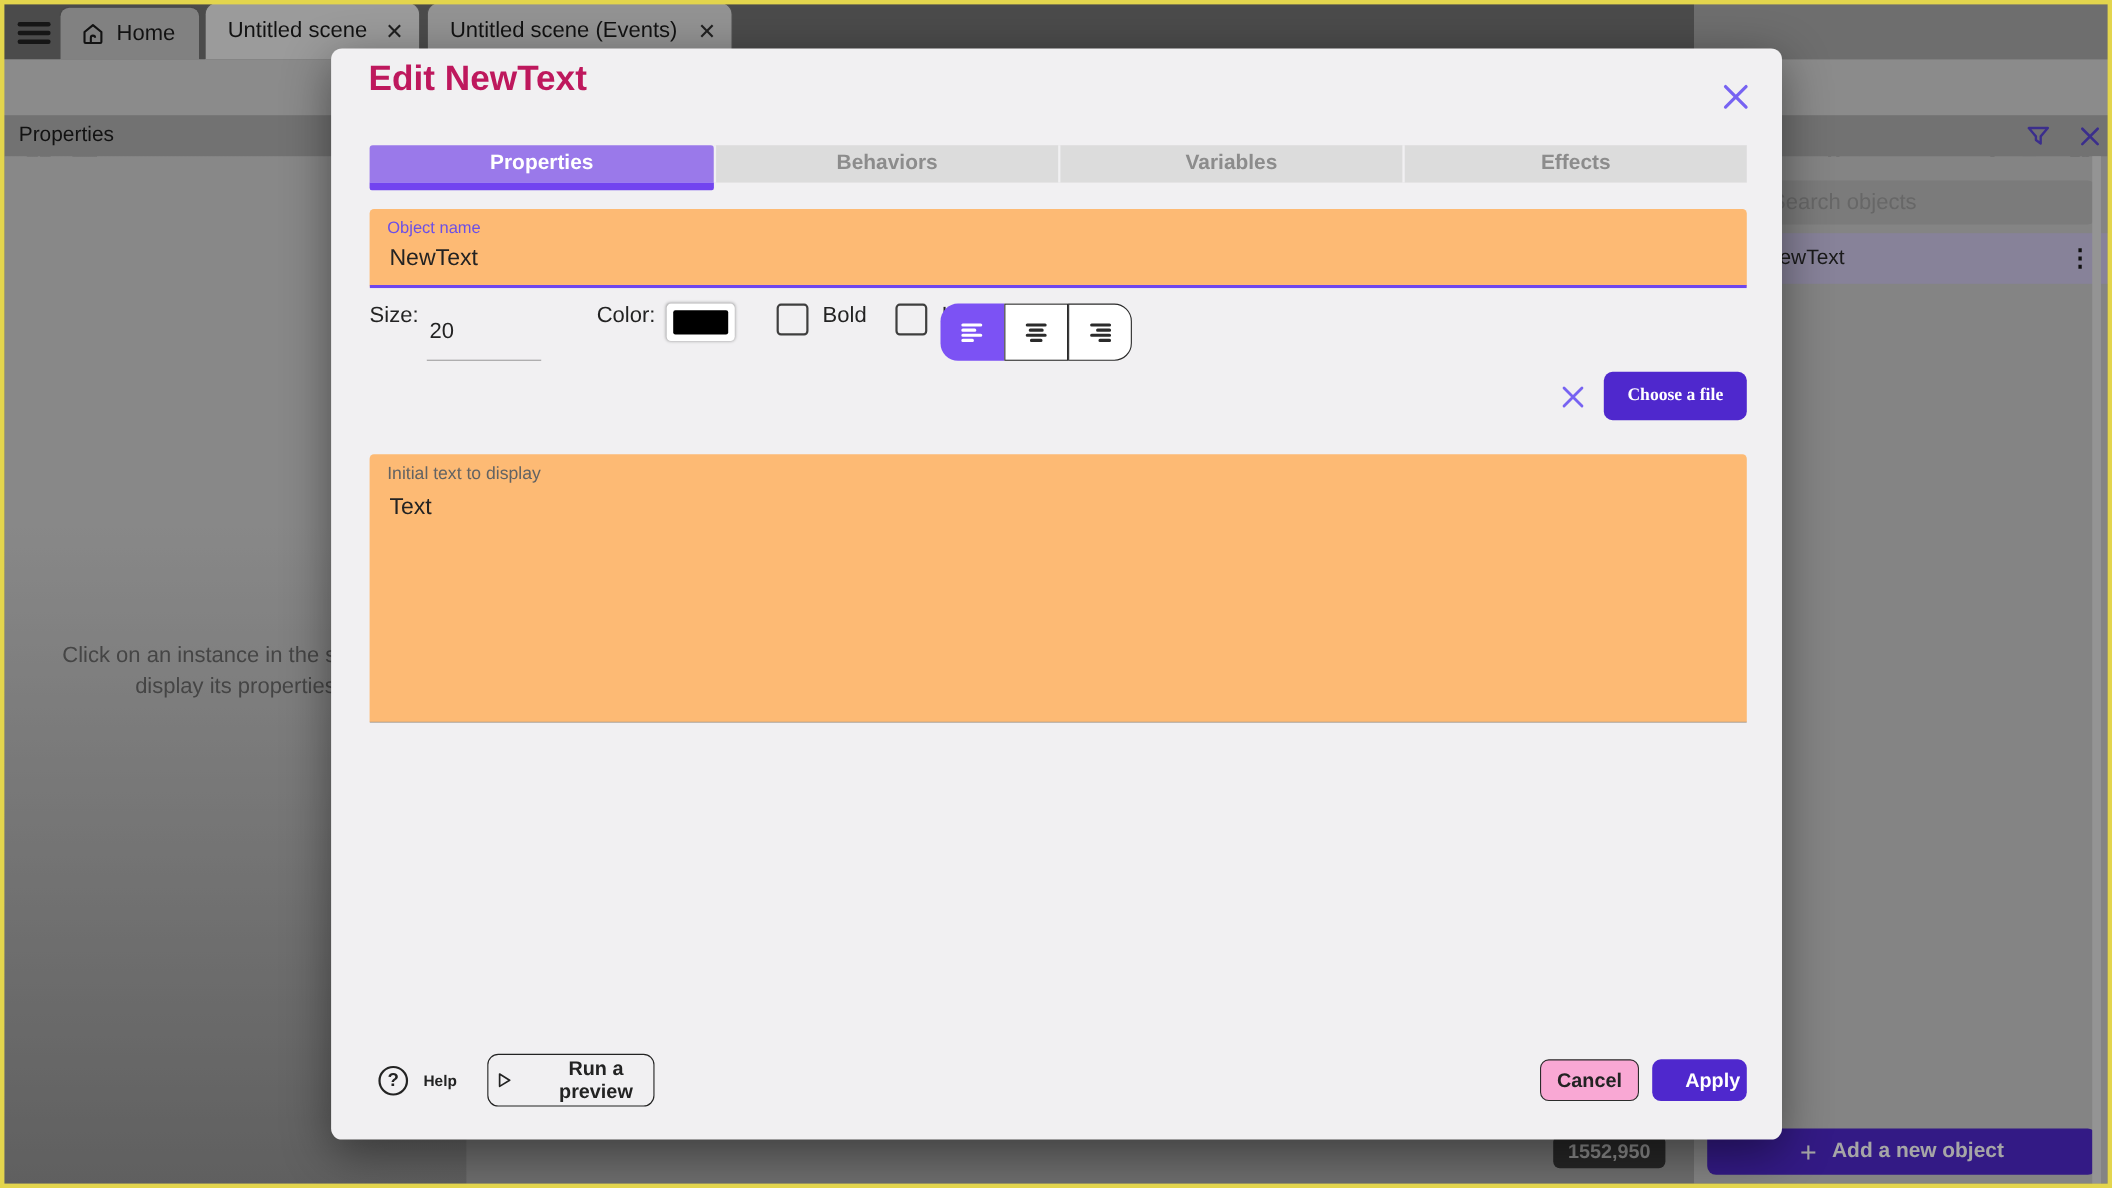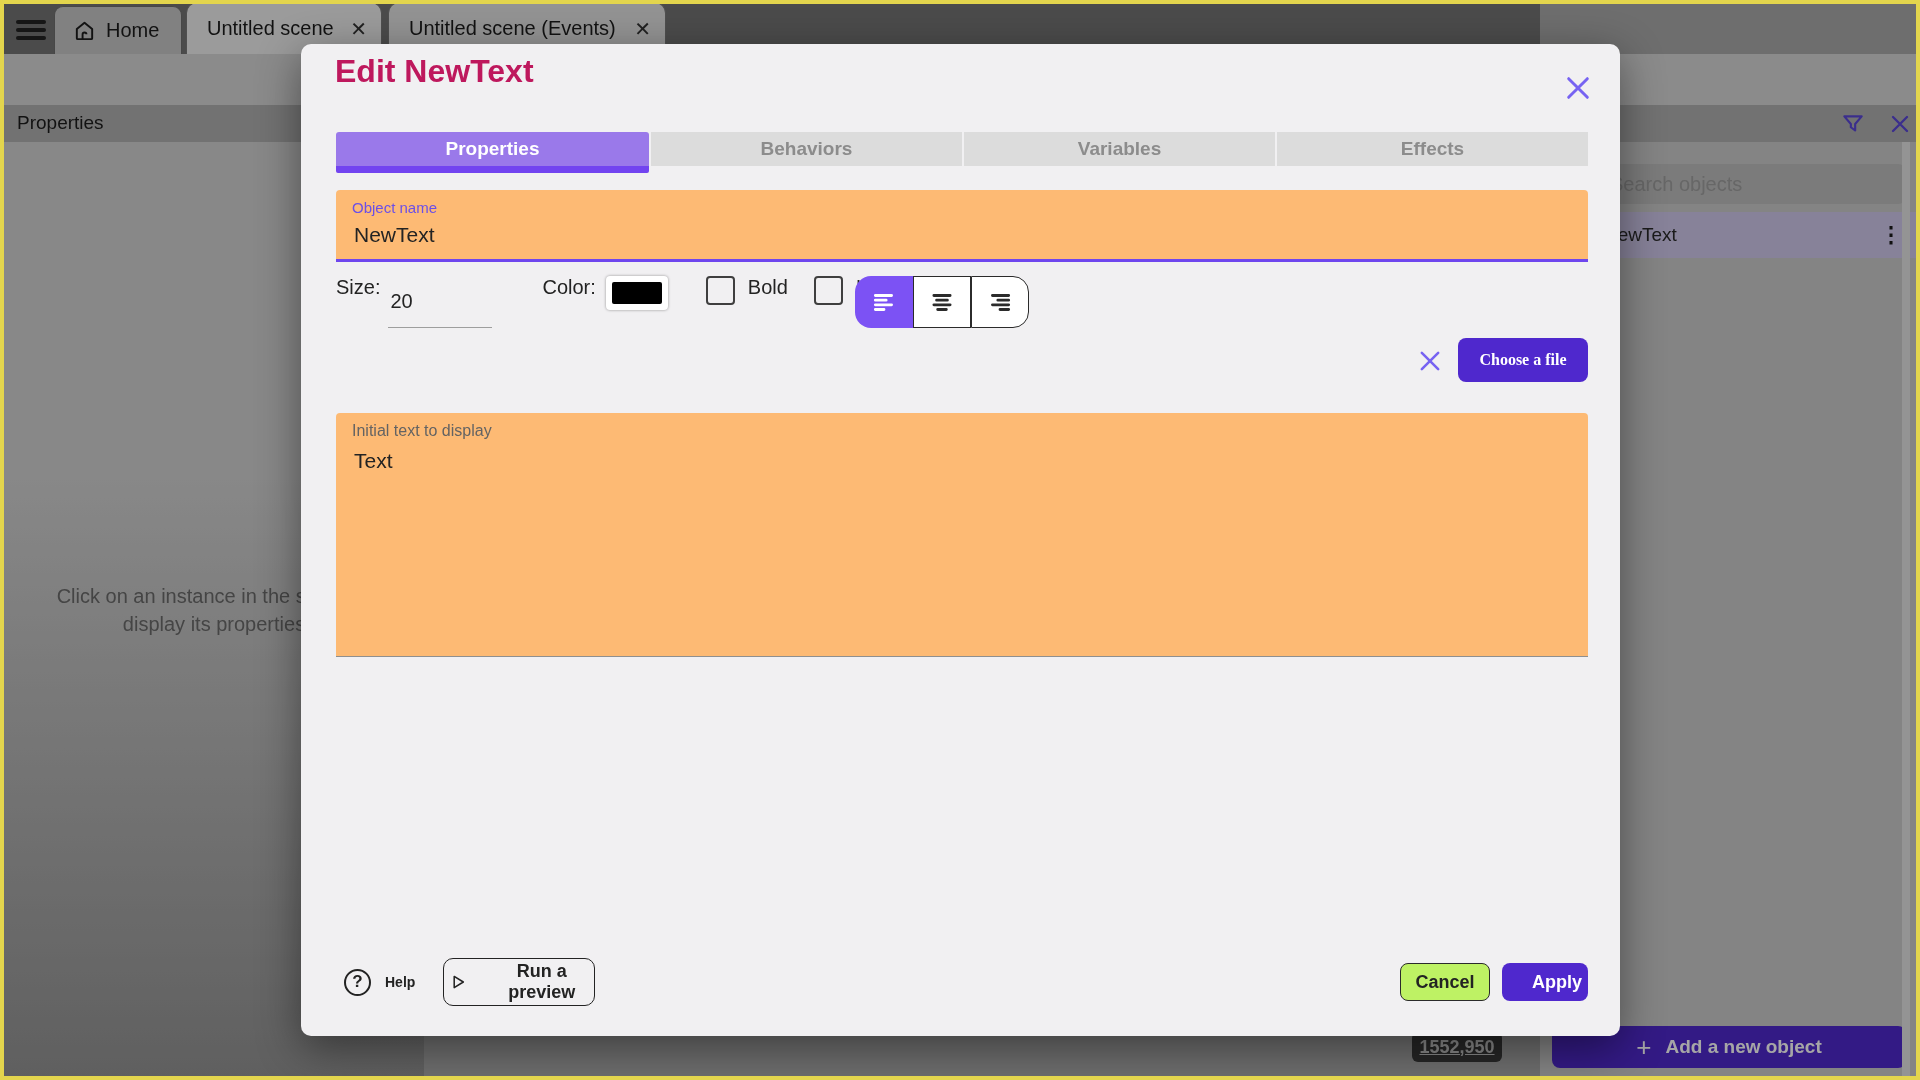--- a/index.html
+++ b/index.html
@@ -36,23 +36,23 @@
           display:flex;align-items:center;}
   .objrow .objname{margin-left:64px;font-size:19px;color:#2a2a2a;}
   .kebab{margin-left:auto;margin-right:14px;font-size:22px;font-weight:bold;color:#1a1a1a;
          letter-spacing:0;line-height:1;cursor:pointer;}
   .scrollstrip{position:absolute;left:1902px;top:142px;width:8px;height:934px;background:#e3e3e3;}
   .addbtn{position:absolute;left:12px;top:884px;width:354px;height:42px;background:#4f28cd;
           border:none;border-radius:8px;color:#fff;font-weight:bold;font-size:19px;
           display:flex;align-items:center;justify-content:center;gap:14px;cursor:pointer;
           font-family:inherit;}
   .addbtn .plus{font-size:26px;font-weight:normal;line-height:1;}
-  .coordbadge{position:absolute;left:1412px;top:1032px;width:90px;height:30px;background:#3b3b3b;
+  .coordbadge{position:absolute;left:1412px;top:1032px;width:102px;height:30px;background:#3b3b3b;
               border-radius:6px;color:#d2d2d2;font-size:18px;font-weight:bold;
-              display:flex;align-items:center;justify-content:center;text-decoration:underline;}
+              display:flex;align-items:center;justify-content:center;}
   
   .overlay{position:absolute;left:0;top:0;width:1920px;height:1080px;background:rgba(0,0,0,0.35);z-index:50;}
   .dialog{position:absolute;left:301px;top:44px;width:1319px;height:992px;background:#f1f0f2;
           border-radius:10px;box-shadow:0 12px 44px rgba(0,0,0,0.45);z-index:100;}
   .dlg-title{position:absolute;left:34px;top:9px;font-size:32px;font-weight:800;color:#be185d;}
   .dlg-close{position:absolute;right:26px;top:28px;width:32px;height:32px;cursor:pointer;}
   .dlg-tabs{position:absolute;left:35px;top:88px;width:1252px;height:41px;display:flex;}
   .dtab{width:313px;height:34px;display:flex;align-items:center;justify-content:center;
         font-size:19px;font-weight:bold;color:#8c8c8c;background:#dcdcdc;cursor:pointer;
         border-left:2px solid #f1f0f2;box-sizing:border-box;position:relative;}
@@ -92,21 +92,21 @@
               border:none;outline:none;resize:none;font-size:21px;color:#232323;font-family:inherit;}
   .footer{position:absolute;left:35px;top:914px;width:1252px;height:48px;display:flex;align-items:center;}
   .helpicon{width:27px;height:27px;border:2.5px solid #232323;border-radius:50%;margin-left:8px;
             display:flex;align-items:center;justify-content:center;font-size:17px;font-weight:bold;
             color:#232323;cursor:pointer;box-sizing:border-box;}
   .helplbl{margin-left:14px;font-size:14px;font-weight:bold;color:#232323;}
   .runbtn{margin-left:28px;width:152px;height:48px;border:1.5px solid #232323;border-radius:10px;
           background:transparent;display:flex;align-items:center;justify-content:center;gap:28px;
           font-size:18px;font-weight:bold;color:#232323;cursor:pointer;font-family:inherit;}
   .cancelbtn{margin-left:auto;width:90px;height:38px;border:1.5px solid #2b2b2b;border-radius:8px;
-             background:#bef264;font-size:18px;font-weight:bold;color:#232323;cursor:pointer;font-family:inherit;}
+             background:#f9a8d4;font-size:18px;font-weight:bold;color:#232323;cursor:pointer;font-family:inherit;}
   .applybtn{margin-left:12px;margin-right:0;width:86px;height:38px;border:none;border-radius:8px;
             background:#4f28cd;font-size:18px;font-weight:bold;color:#ffffff;cursor:pointer;font-family:inherit;text-align:right;}
   
   .frame{position:absolute;left:0;top:0;width:1920px;height:1080px;box-sizing:border-box;
          border:4px solid #e3d54d;z-index:200;pointer-events:none;}
   svg{display:block;}
 </style>
 </head>
 <body>
 

